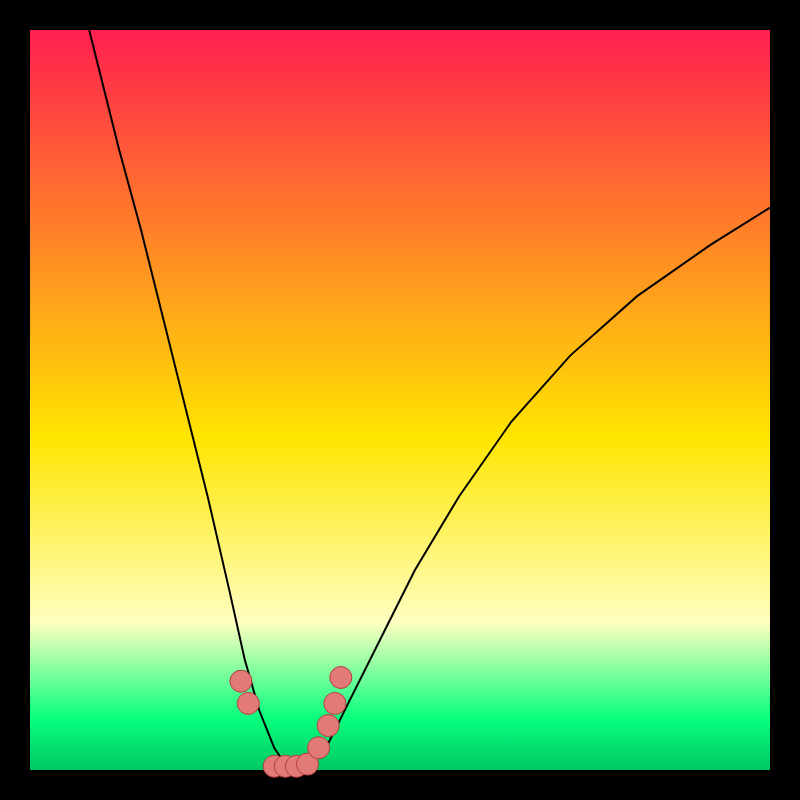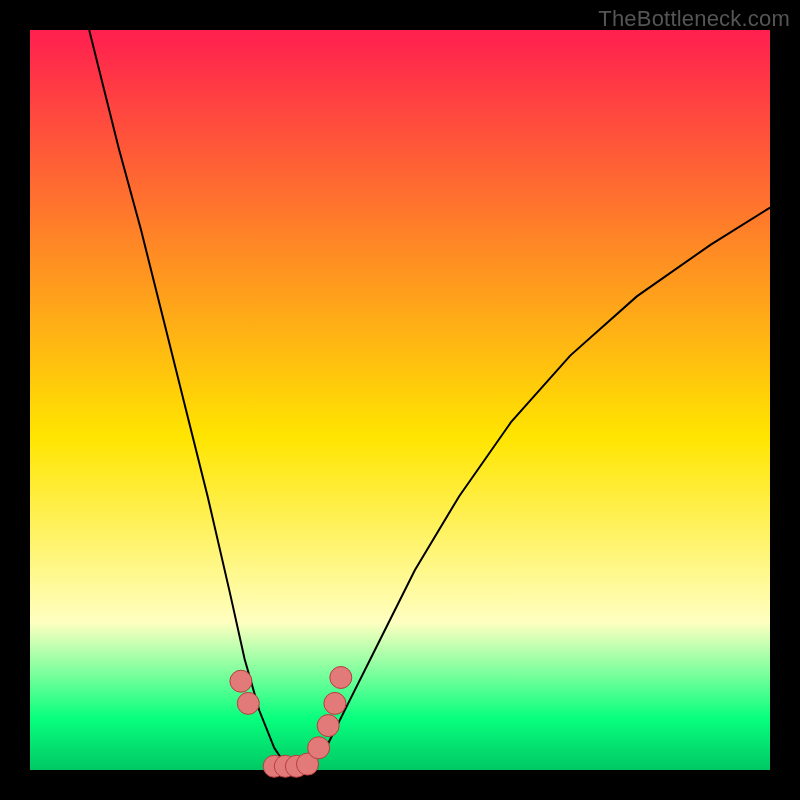--- a/index.html
+++ b/index.html
@@ -62,14 +62,13 @@
         <circle cx="285.3" cy="766.3" r="11" fill="#e27a7a" stroke="#b53d3d" stroke-width="1"></circle>
         <circle cx="296.4" cy="766.3" r="11" fill="#e27a7a" stroke="#b53d3d" stroke-width="1"></circle>
         <circle cx="307.5" cy="764.1" r="11" fill="#e27a7a" stroke="#b53d3d" stroke-width="1"></circle>
         <circle cx="318.6" cy="747.8" r="11" fill="#e27a7a" stroke="#b53d3d" stroke-width="1"></circle>
         <circle cx="328.2" cy="725.6" r="11" fill="#e27a7a" stroke="#b53d3d" stroke-width="1"></circle>
         <circle cx="334.9" cy="703.4" r="11" fill="#e27a7a" stroke="#b53d3d" stroke-width="1"></circle>
         <circle cx="340.8" cy="677.5" r="11" fill="#e27a7a" stroke="#b53d3d" stroke-width="1"></circle>
       </g>
   </svg>
 
-  <div class="watermark">TheBottleneck.com</div>
 </div>
 
 </body></html>

